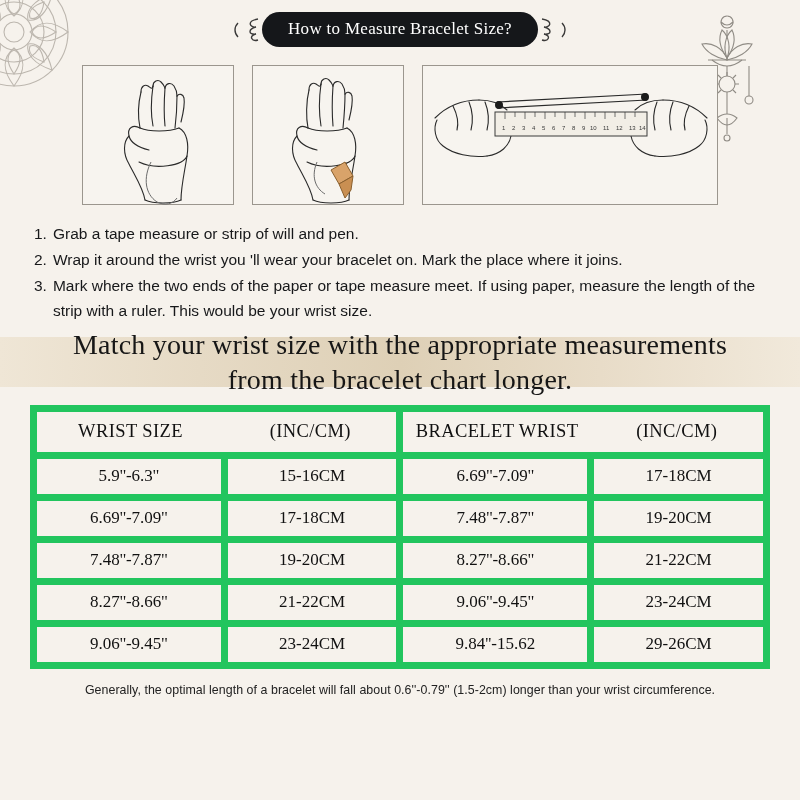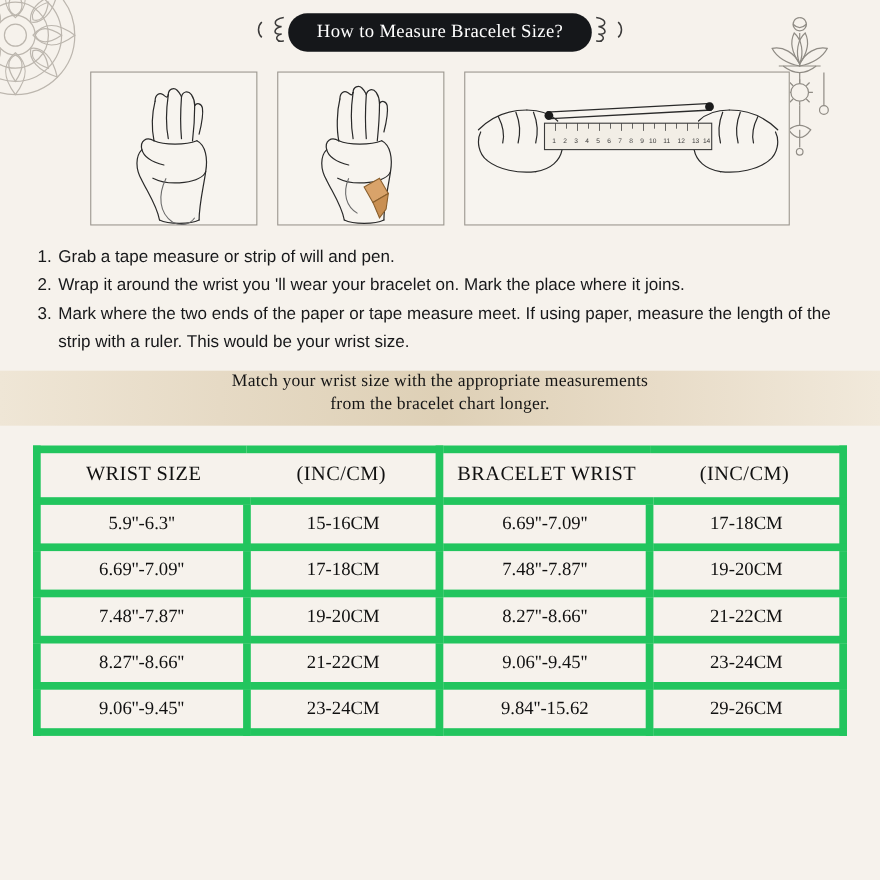--- a/index.html
+++ b/index.html
@@ -49,20 +49,21 @@
     font-size: 42px;
     letter-spacing: 1.5px;
     padding-top: 18px;
     margin: 0;
     font-weight: 400;
   }
 
   
   .sub-row {
     display: flex;
+    align-items: center;
     justify-content: center;
     margin-top: 12px;
   }
   .pill {
     background: #15171a;
     color: #ffffff;
     border-radius: 18px;
     padding: 7px 26px 8px 26px;
     font-family: "Liberation Serif", serif;
     font-size: 17px;
@@ -107,23 +108,24 @@
   .step .txt { flex: 1 1 auto; }
 
   
   .banner {
     margin-top: 14px;
     height: 50px;
     background: linear-gradient(to right, #efe6d6 0%, #e6dac5 25%, #ded0b6 50%, #e8dcc8 75%, #f1e9db 100%);
     display: flex;
     flex-direction: column;
     align-items: center;
+    justify-content: center;
     text-align: center;
     font-family: "Liberation Serif", serif;
-    font-size: 16px;
+    font-size: 28px;
     line-height: 1.28;
     color: #161616;
     letter-spacing: 0.2px;
   }
 
   
   .table-wrap {
     margin: 18px 30px 0 30px;
   }
   table.sizes {
@@ -405,14 +407,15 @@
         <tr>
           <td>9.06''-9.45''</td>
           <td>23-24CM</td>
           <td>9.84''-15.62</td>
           <td>29-26CM</td>
         </tr>
       </tbody>
     </table>
   </div>
 
+  <div class="footnote">Generally, the optimal length of a bracelet will fall about 0.6''-0.79'' (1.5-2cm) longer than your wrist circumference.</div>
 
 </div>
 
 </body></html>

